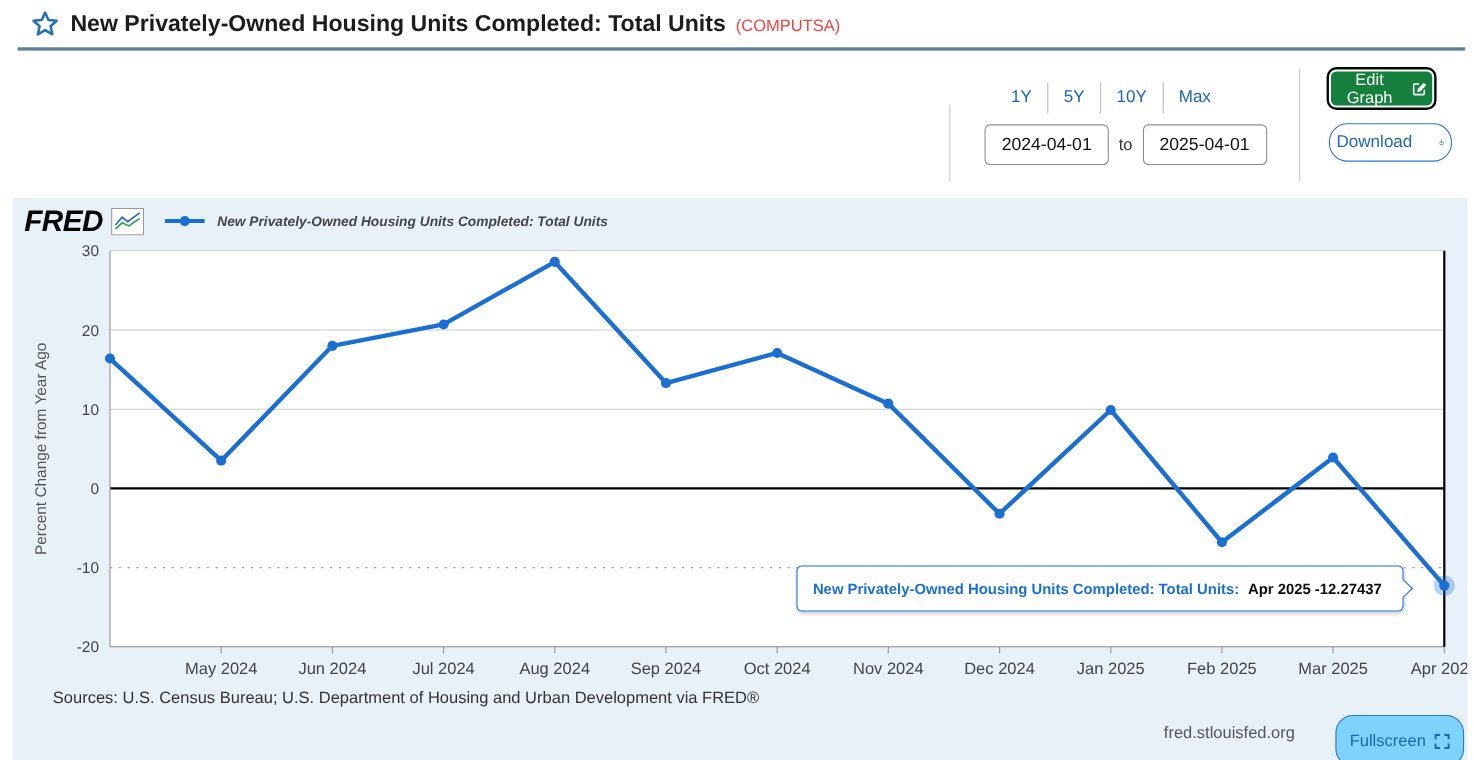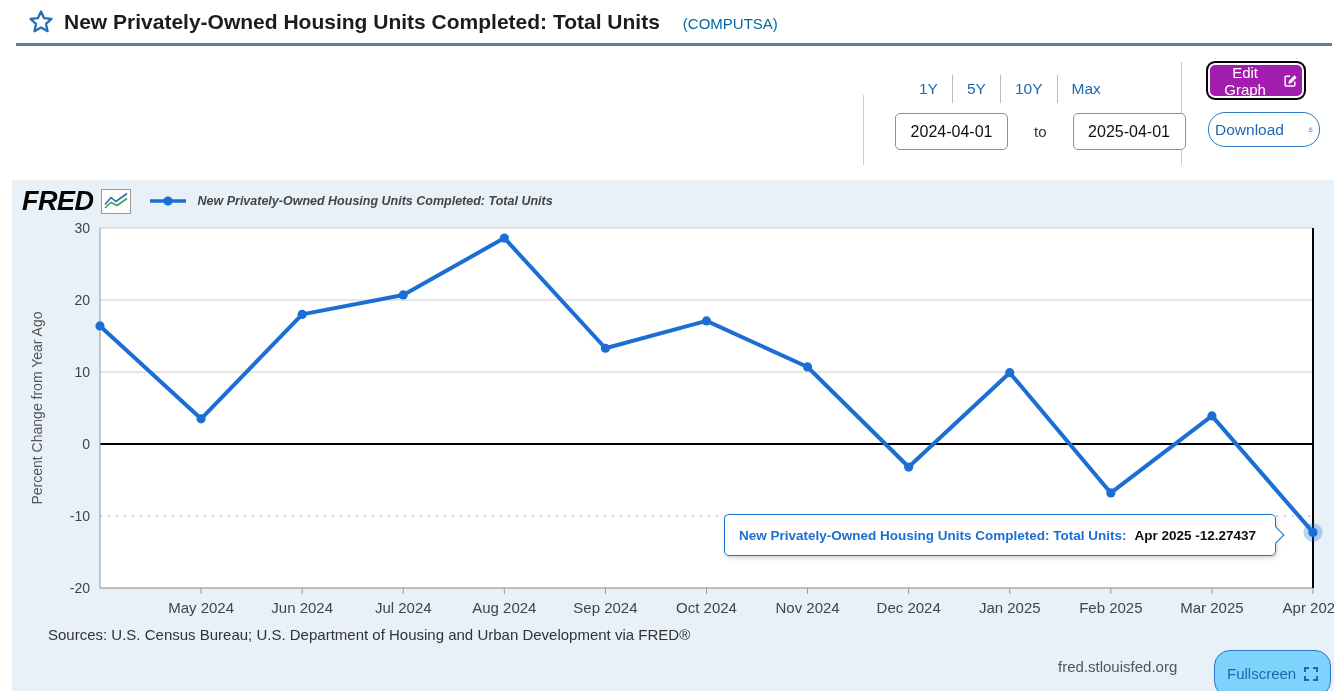--- a/index.html
+++ b/index.html
@@ -6,35 +6,35 @@
   * { box-sizing:border-box; }
   html,body { margin:0; padding:0; }
   body {
     width:1340px; height:691px; position:relative; overflow:hidden;
     background:#fff; font-family:"Liberation Sans", sans-serif; color:#222;
   }
   
   .header { position:absolute; left:0; top:0; width:1340px; height:44px; display:flex; align-items:center; }
   .star { margin:0 10px 0 28px; display:flex; }
   .page-title { font-size:21px; font-weight:bold; color:#1c1c1c; }
-  .series-id { font-size:15px; color:#0369a1; margin-left:23px; padding-top:3px; }
+  .series-id { font-size:15px; color:#ef4444; margin-left:9px; padding-top:3px; }
   .header-divider { position:absolute; left:16px; top:43px; width:1316px; height:3px; background:#5f7e99; }
 
   
   .ranges { position:absolute; left:905px; top:74px; height:30px; display:flex; align-items:center; }
   .range-link { color:var(--link); font-size:15.5px; padding:0 14px; cursor:pointer; }
   .range-sep { width:1px; height:28px; background:#bbb; }
-  .dates { position:absolute; left:895px; top:113px; display:flex; align-items:center; gap:26px; }
+  .dates { position:absolute; left:895px; top:113px; display:flex; align-items:center; gap:9px; }
   .date-input { width:113px; height:37px; border:1px solid #8f8f8f; border-radius:5px; background:#fff;
     font-family:"Liberation Sans",sans-serif; font-size:16px; color:#111; text-align:center; }
   .to-label { font-size:15px; color:#333; }
   .vline-a { position:absolute; left:863px; top:95px; width:1px; height:70px; background:#ccc; }
   .vline-b { position:absolute; left:1181px; top:62px; width:1px; height:103px; background:#ccc; }
   .edit-btn { position:absolute; left:1206px; top:61px; width:100px; height:39px;
-    background:#a21caf; border:2px solid #050505; box-shadow:inset 0 0 0 2px #fff; border-radius:9px;
+    background:#15803d; border:2px solid #050505; box-shadow:inset 0 0 0 2px #fff; border-radius:9px;
     color:#fff; font-size:15px; font-family:"Liberation Sans",sans-serif;
     display:flex; align-items:center; justify-content:center; gap:8px; cursor:pointer; }
   .download-btn { position:absolute; left:1208px; top:112px; width:112px; height:35px;
     background:#fff; border:1.5px solid #2a79c5; border-radius:17px; color:var(--link);
     font-size:15.5px; font-family:"Liberation Sans",sans-serif;
     display:flex; align-items:center; justify-content:center; gap:24px; cursor:pointer; }
 
   
   .graph { position:absolute; left:12px; top:180px; width:1322px; height:511px; background:#e8f0f8; }
   .brandrow { position:absolute; left:10px; top:6px; height:30px; display:flex; align-items:center;font-style:italic; }

